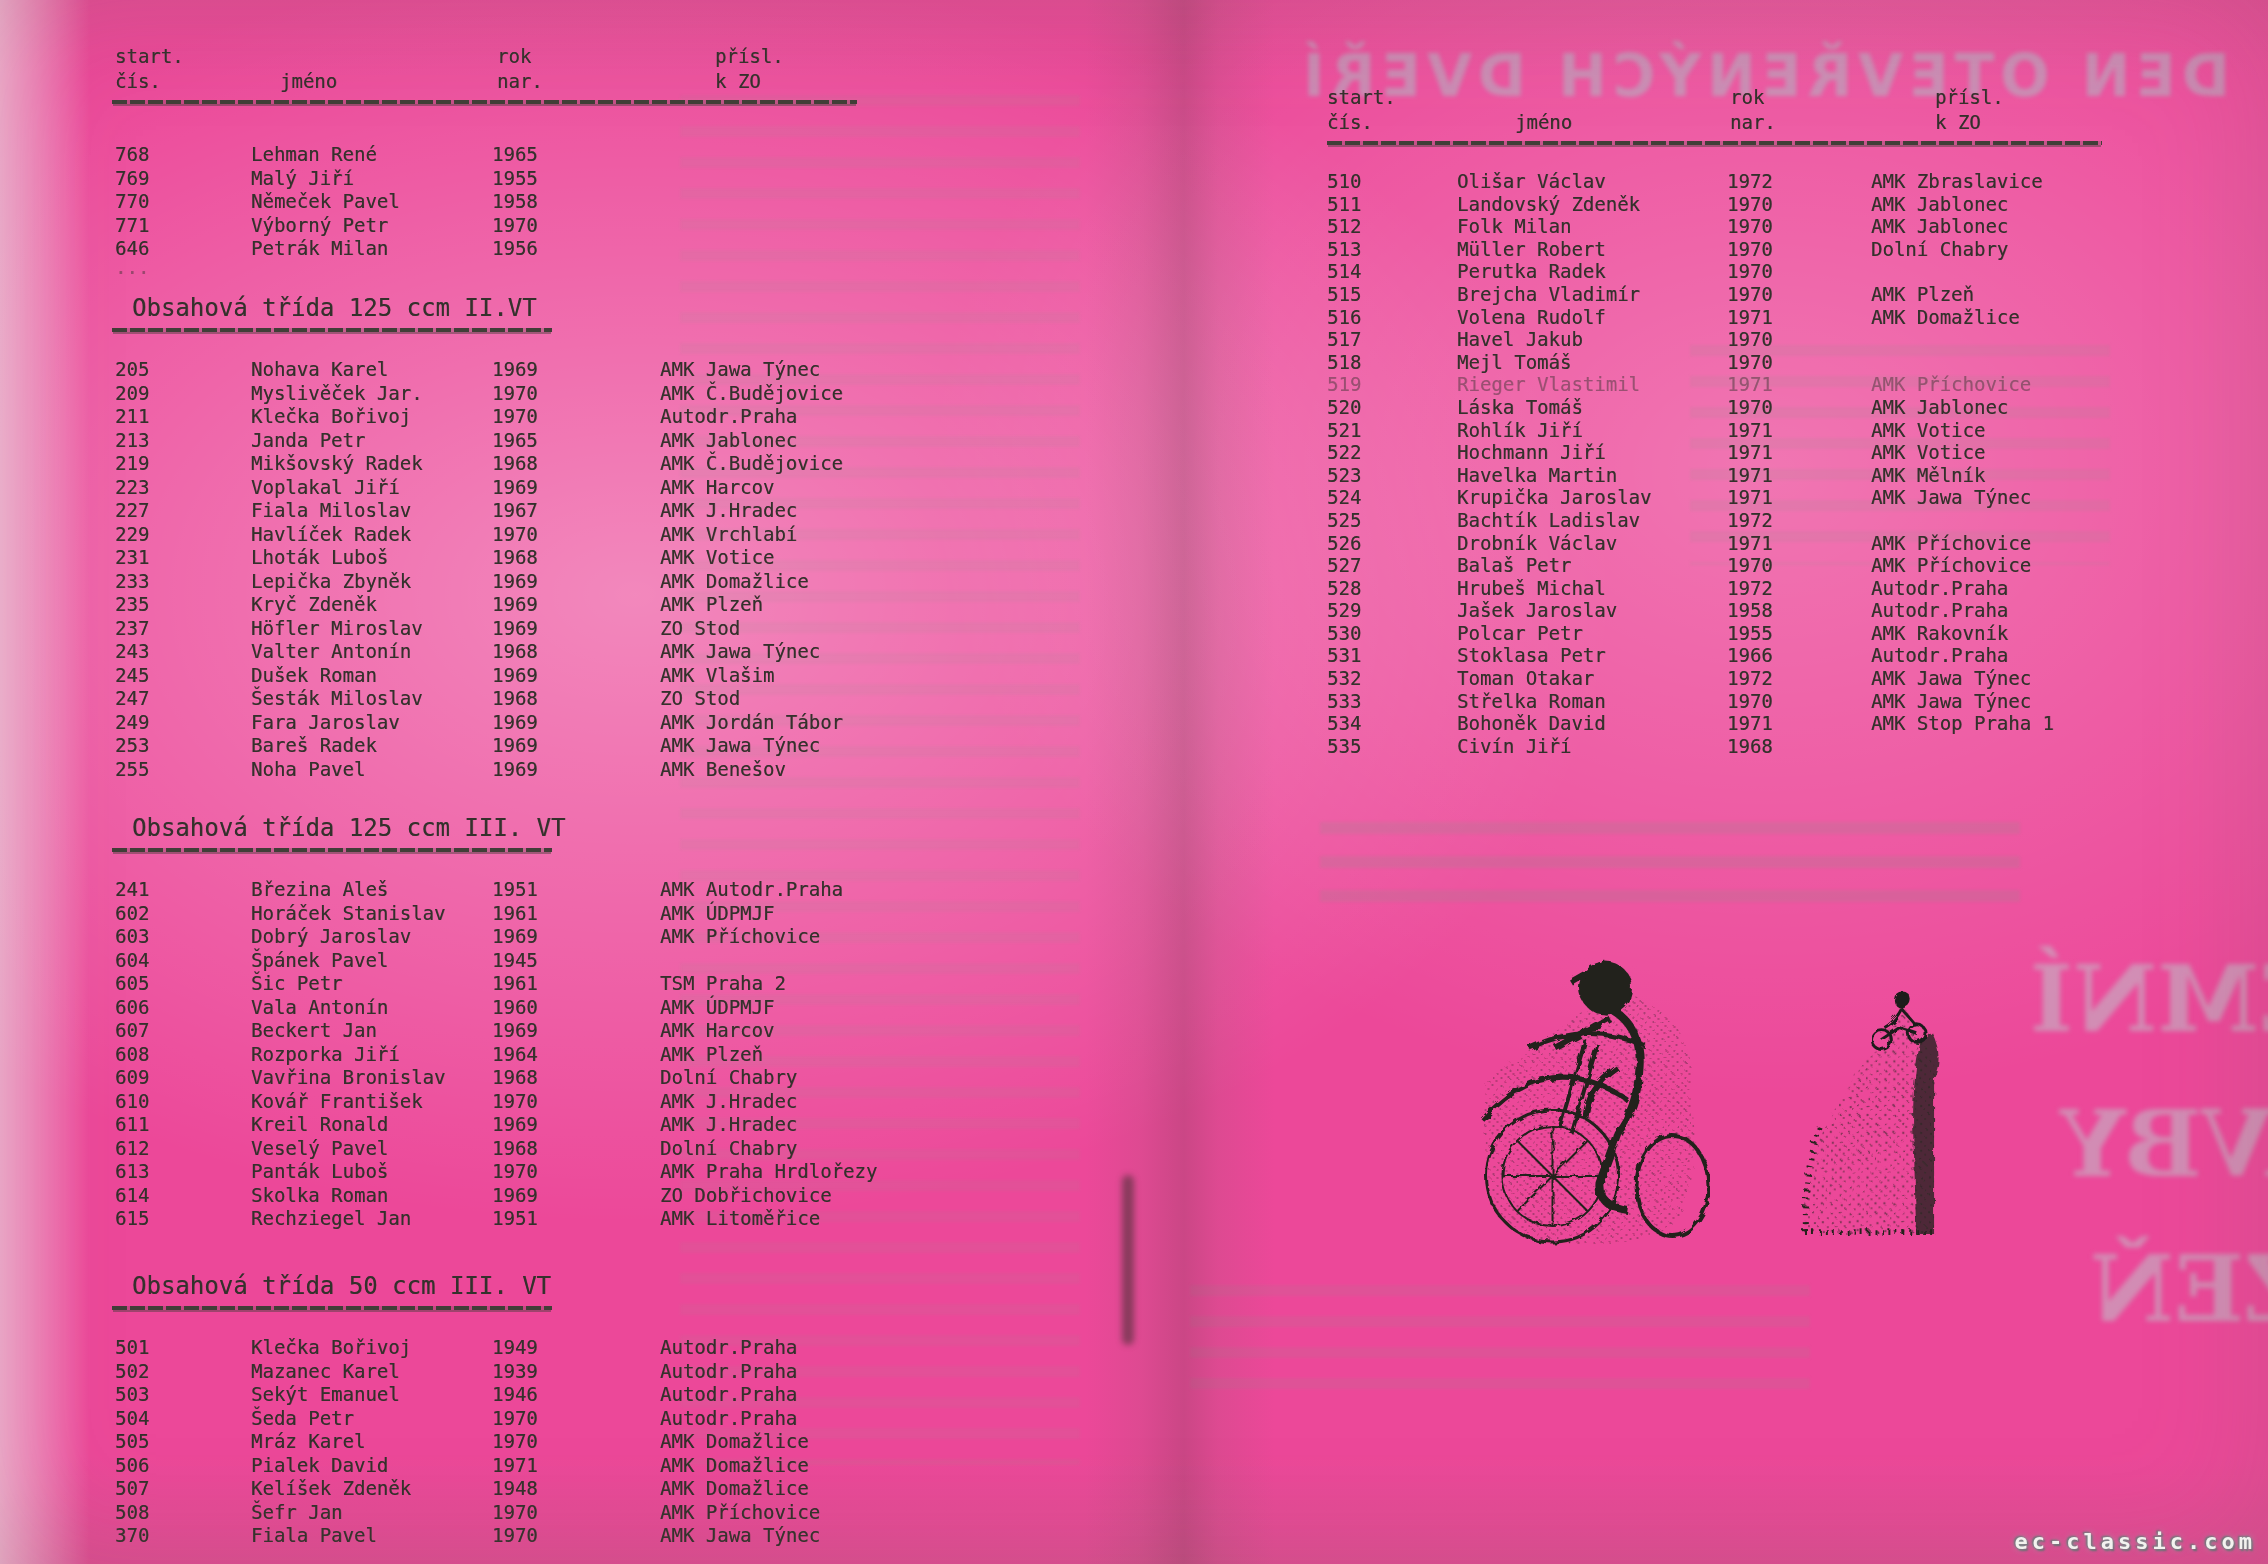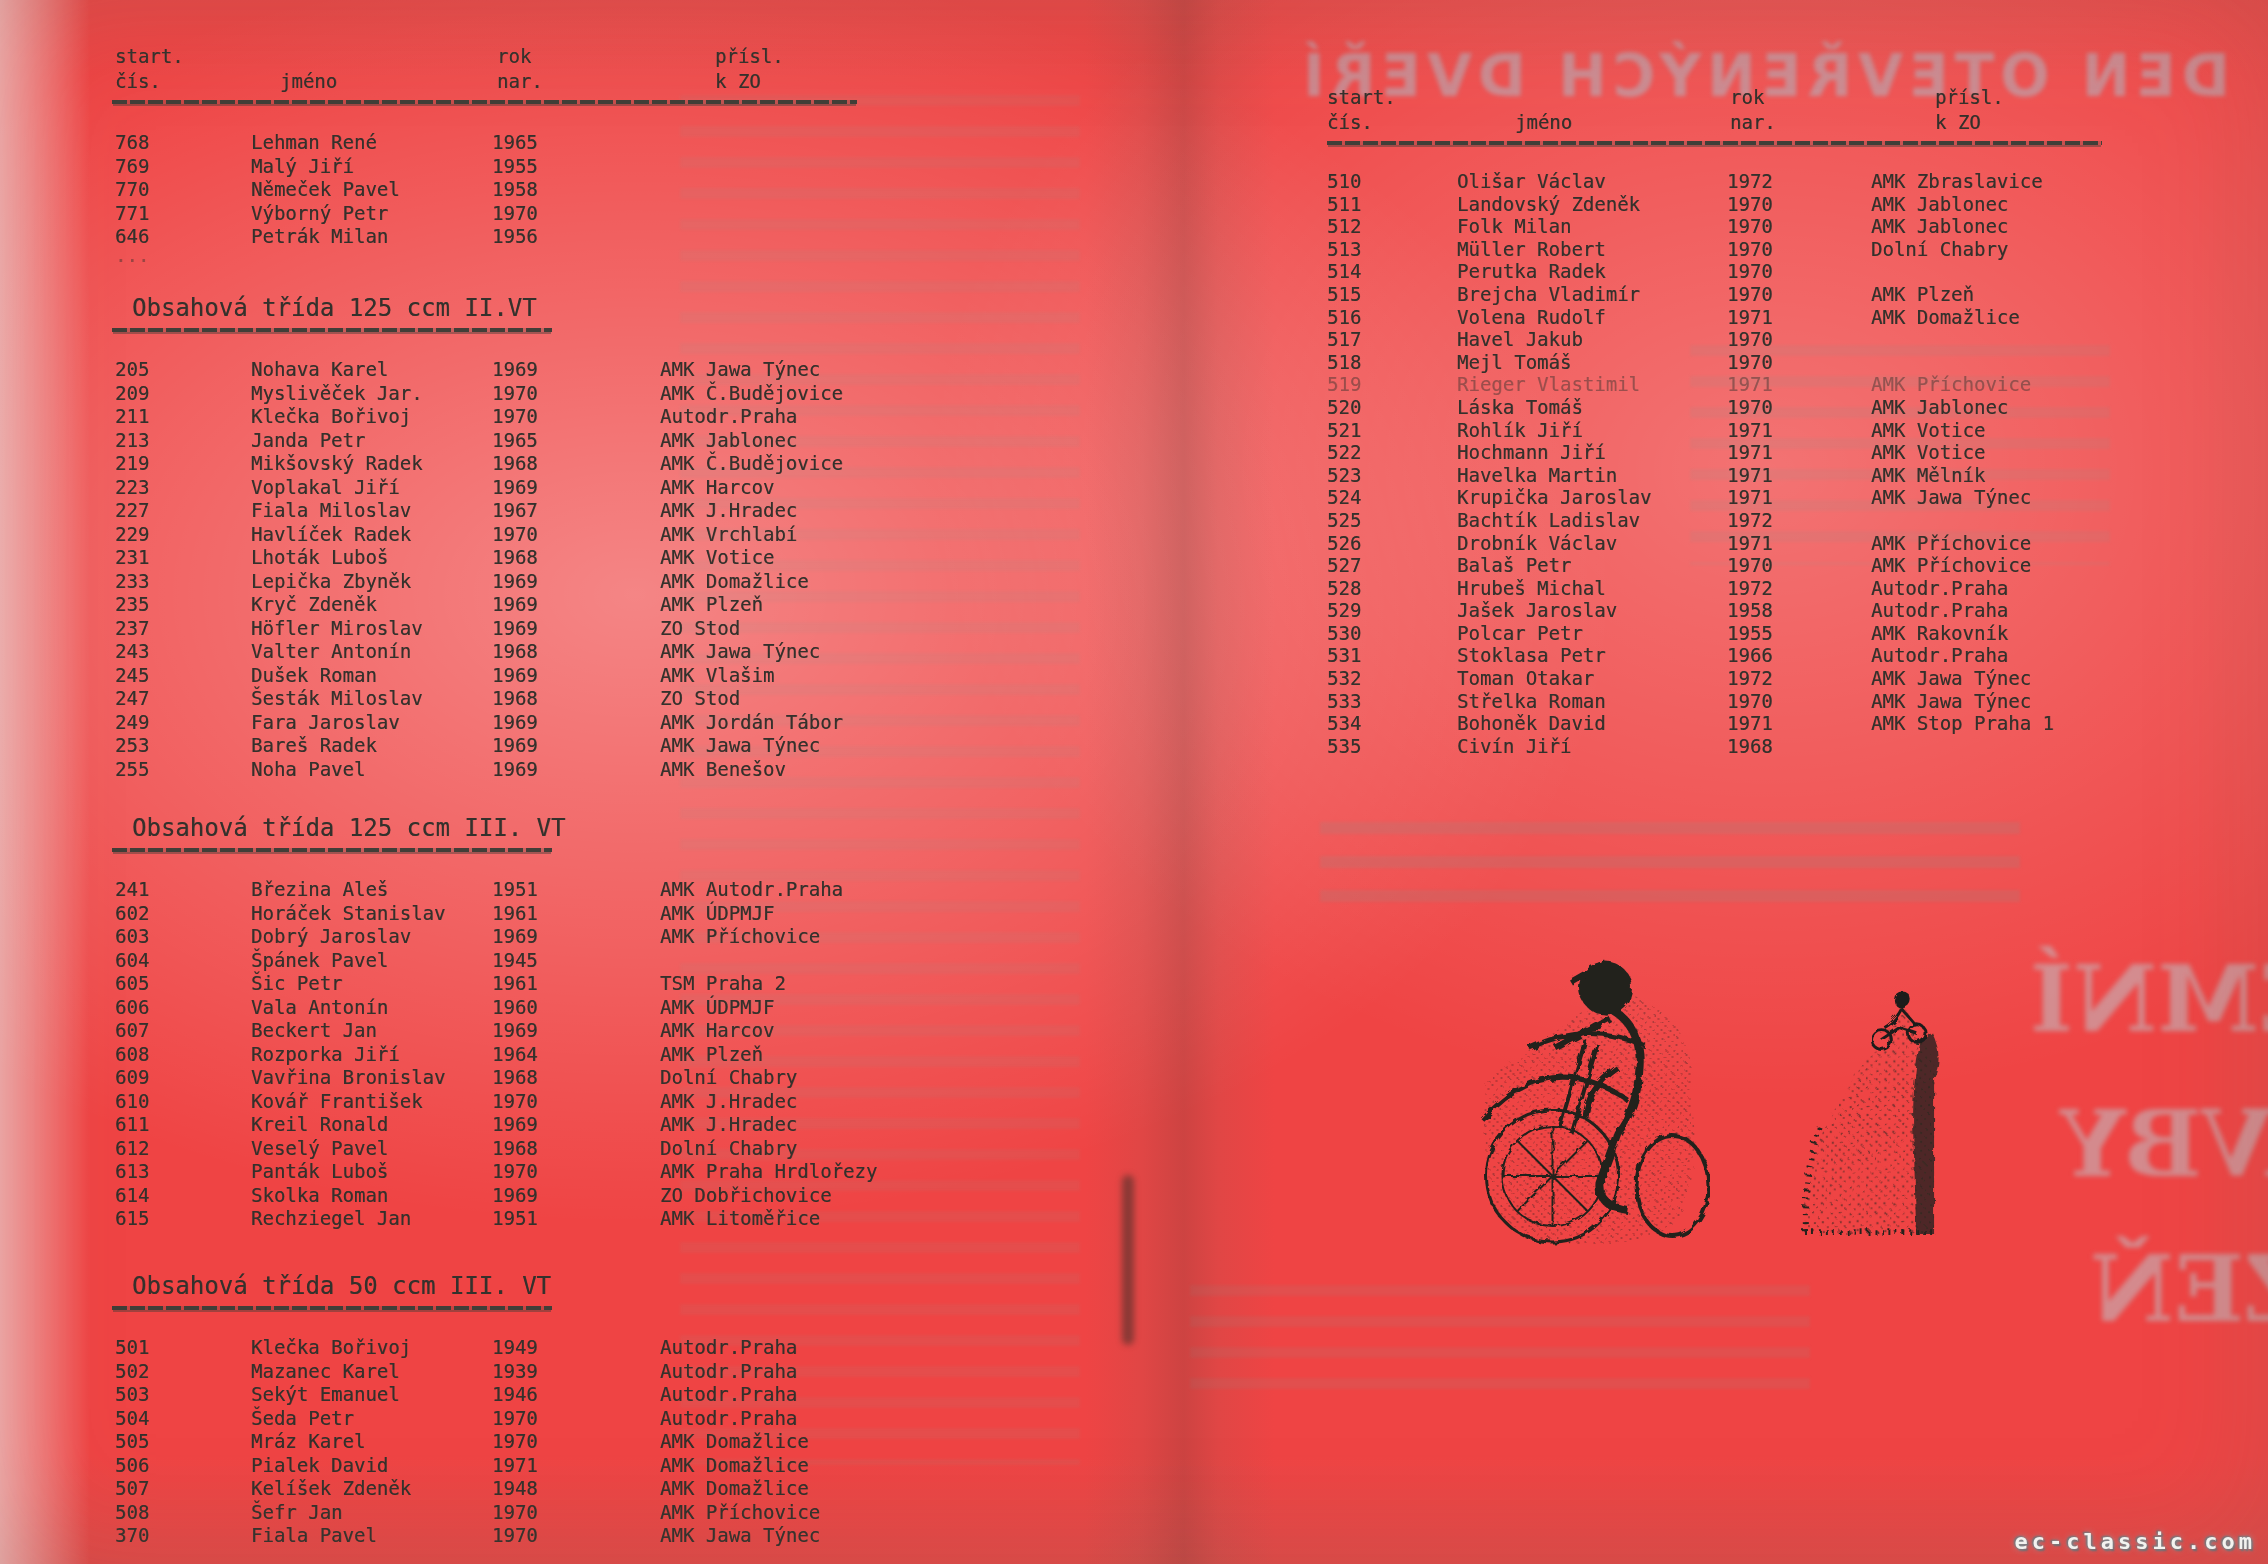--- a/index.html
+++ b/index.html
@@ -1,17 +1,17 @@
 <!DOCTYPE html>
 <html><head>
 <meta charset="utf-8">
 <style>
   html,body{margin:0;padding:0;background:#dedad2;}
   #stage{position:relative;width:2268px;height:1564px;overflow:hidden;
-         background:#ef4444;font-family:"DejaVu Sans Mono",monospace;}
+         background:#ec4899;font-family:"DejaVu Sans Mono",monospace;}
   
   #stage::before{content:"";position:absolute;inset:0;pointer-events:none;
     background:
       radial-gradient(1400px 900px at 28% 38%, rgba(255,255,255,.35), rgba(255,255,255,0) 70%),
       radial-gradient(1200px 900px at 78% 30%, rgba(255,255,255,.25), rgba(255,255,255,0) 70%),
       linear-gradient(90deg, rgba(255,255,255,.55) 0, rgba(255,255,255,0) 4%),
       linear-gradient(180deg, rgba(120,110,95,.05), rgba(0,0,0,0) 5%, rgba(0,0,0,0) 93%, rgba(120,110,95,.10));
   }
   .page{position:absolute;top:0;height:1564px;}
   .page-left{left:0;width:1130px;--xn:115px;--xm:251px;--xy:492px;--xc:660px;}
@@ -94,21 +94,21 @@
       <span class="h h1a">start.</span>
       <span class="h h1b">čís.</span>
       <span class="h h2">jméno</span>
       <span class="h h3a">rok</span>
       <span class="h h3b">nar.</span>
       <span class="h h4a">přísl.</span>
       <span class="h h4b">k ZO</span>
       <div class="rule rule-header"></div>
     </div>
 
-    <div class="rows" style="top:131px">
+    <div class="rows" style="top:143px">
 
     <div class="row">
         <span class="c c-num">768</span>
         <span class="c c-name">Lehman René</span>
         <span class="c c-year">1965</span>
         <span class="c c-club"></span>
       </div>
         <div class="row">
         <span class="c c-num">769</span>
         <span class="c c-name">Malý Jiří</span>

